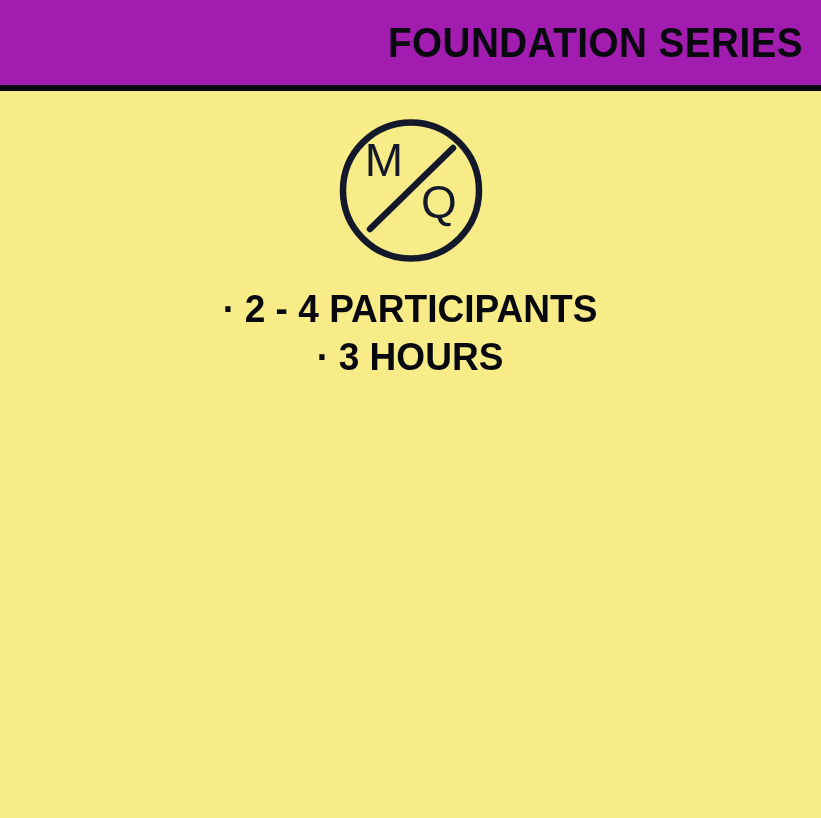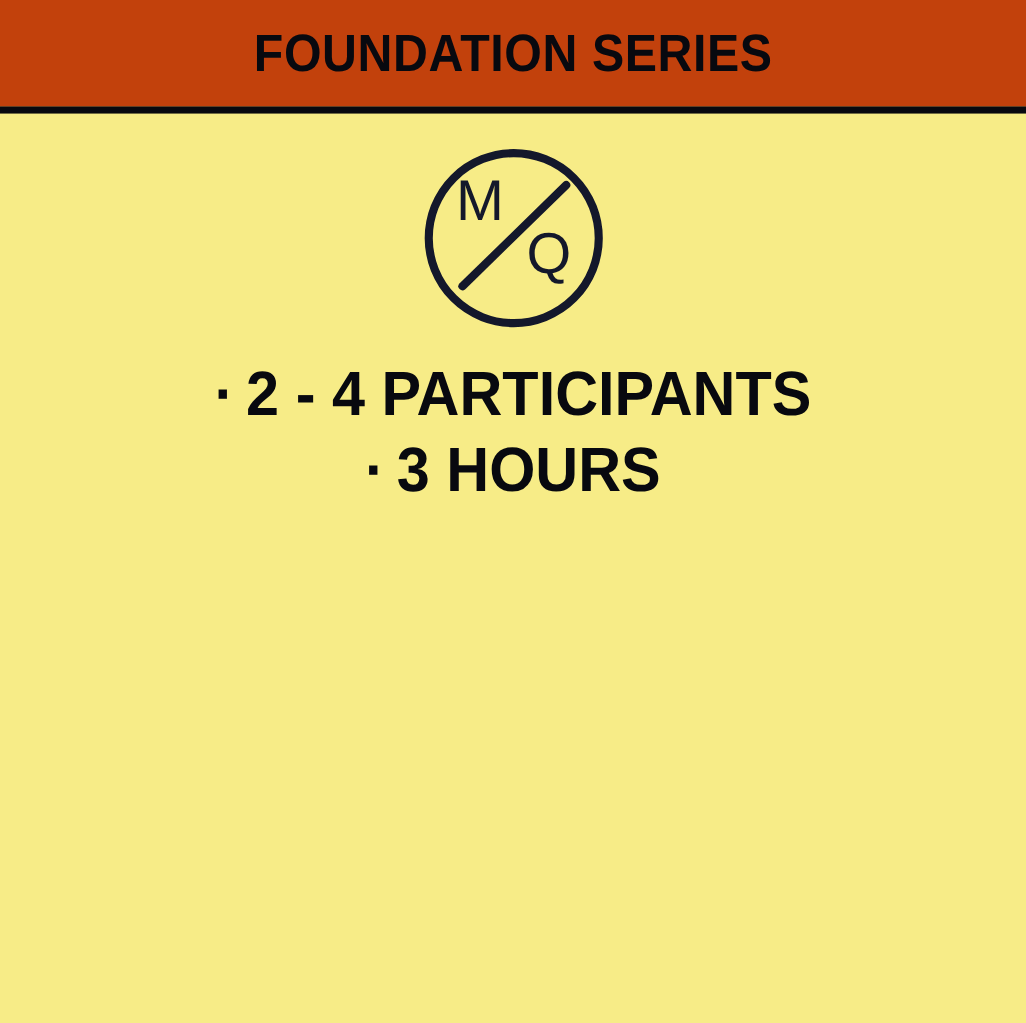--- a/index.html
+++ b/index.html
@@ -22,24 +22,24 @@
     display: flex;
     flex-direction: column;
     overflow: hidden;
   }
 
   
   .header-band {
     position: relative;
     width: 100%;
     height: 85px;
-    background: #c2410c;
+    background: #a21caf;
     display: flex;
     align-items: center;
-    justify-content: center;
+    justify-content: flex-end;
     flex: 0 0 auto;
     box-sizing: border-box;
   }
   .header-title {
     color: #08090F;
     font-family: "Liberation Sans", sans-serif;
     font-weight: bold;
     font-size: 42px;
     line-height: 1;
     letter-spacing: 0.5px;
@@ -97,21 +97,21 @@
   .headline-line-1 { transform: scaleX(0.99); transform-origin: center; }
   .headline-line-2 { transform: scaleX(0.99); transform-origin: center; }
 
   
   .details {
     margin-top: 22px;
     text-align: center;
     color: #08090F;
     font-family: "Liberation Sans", sans-serif;
     font-weight: bold;
-    font-size: 50px;
+    font-size: 39px;
     line-height: 1.22;
     letter-spacing: 0px;
     user-select: none;
   }
   .detail-line {
     display: block;
     white-space: nowrap;
     transform: scaleX(0.95);
     transform-origin: center;
   }

